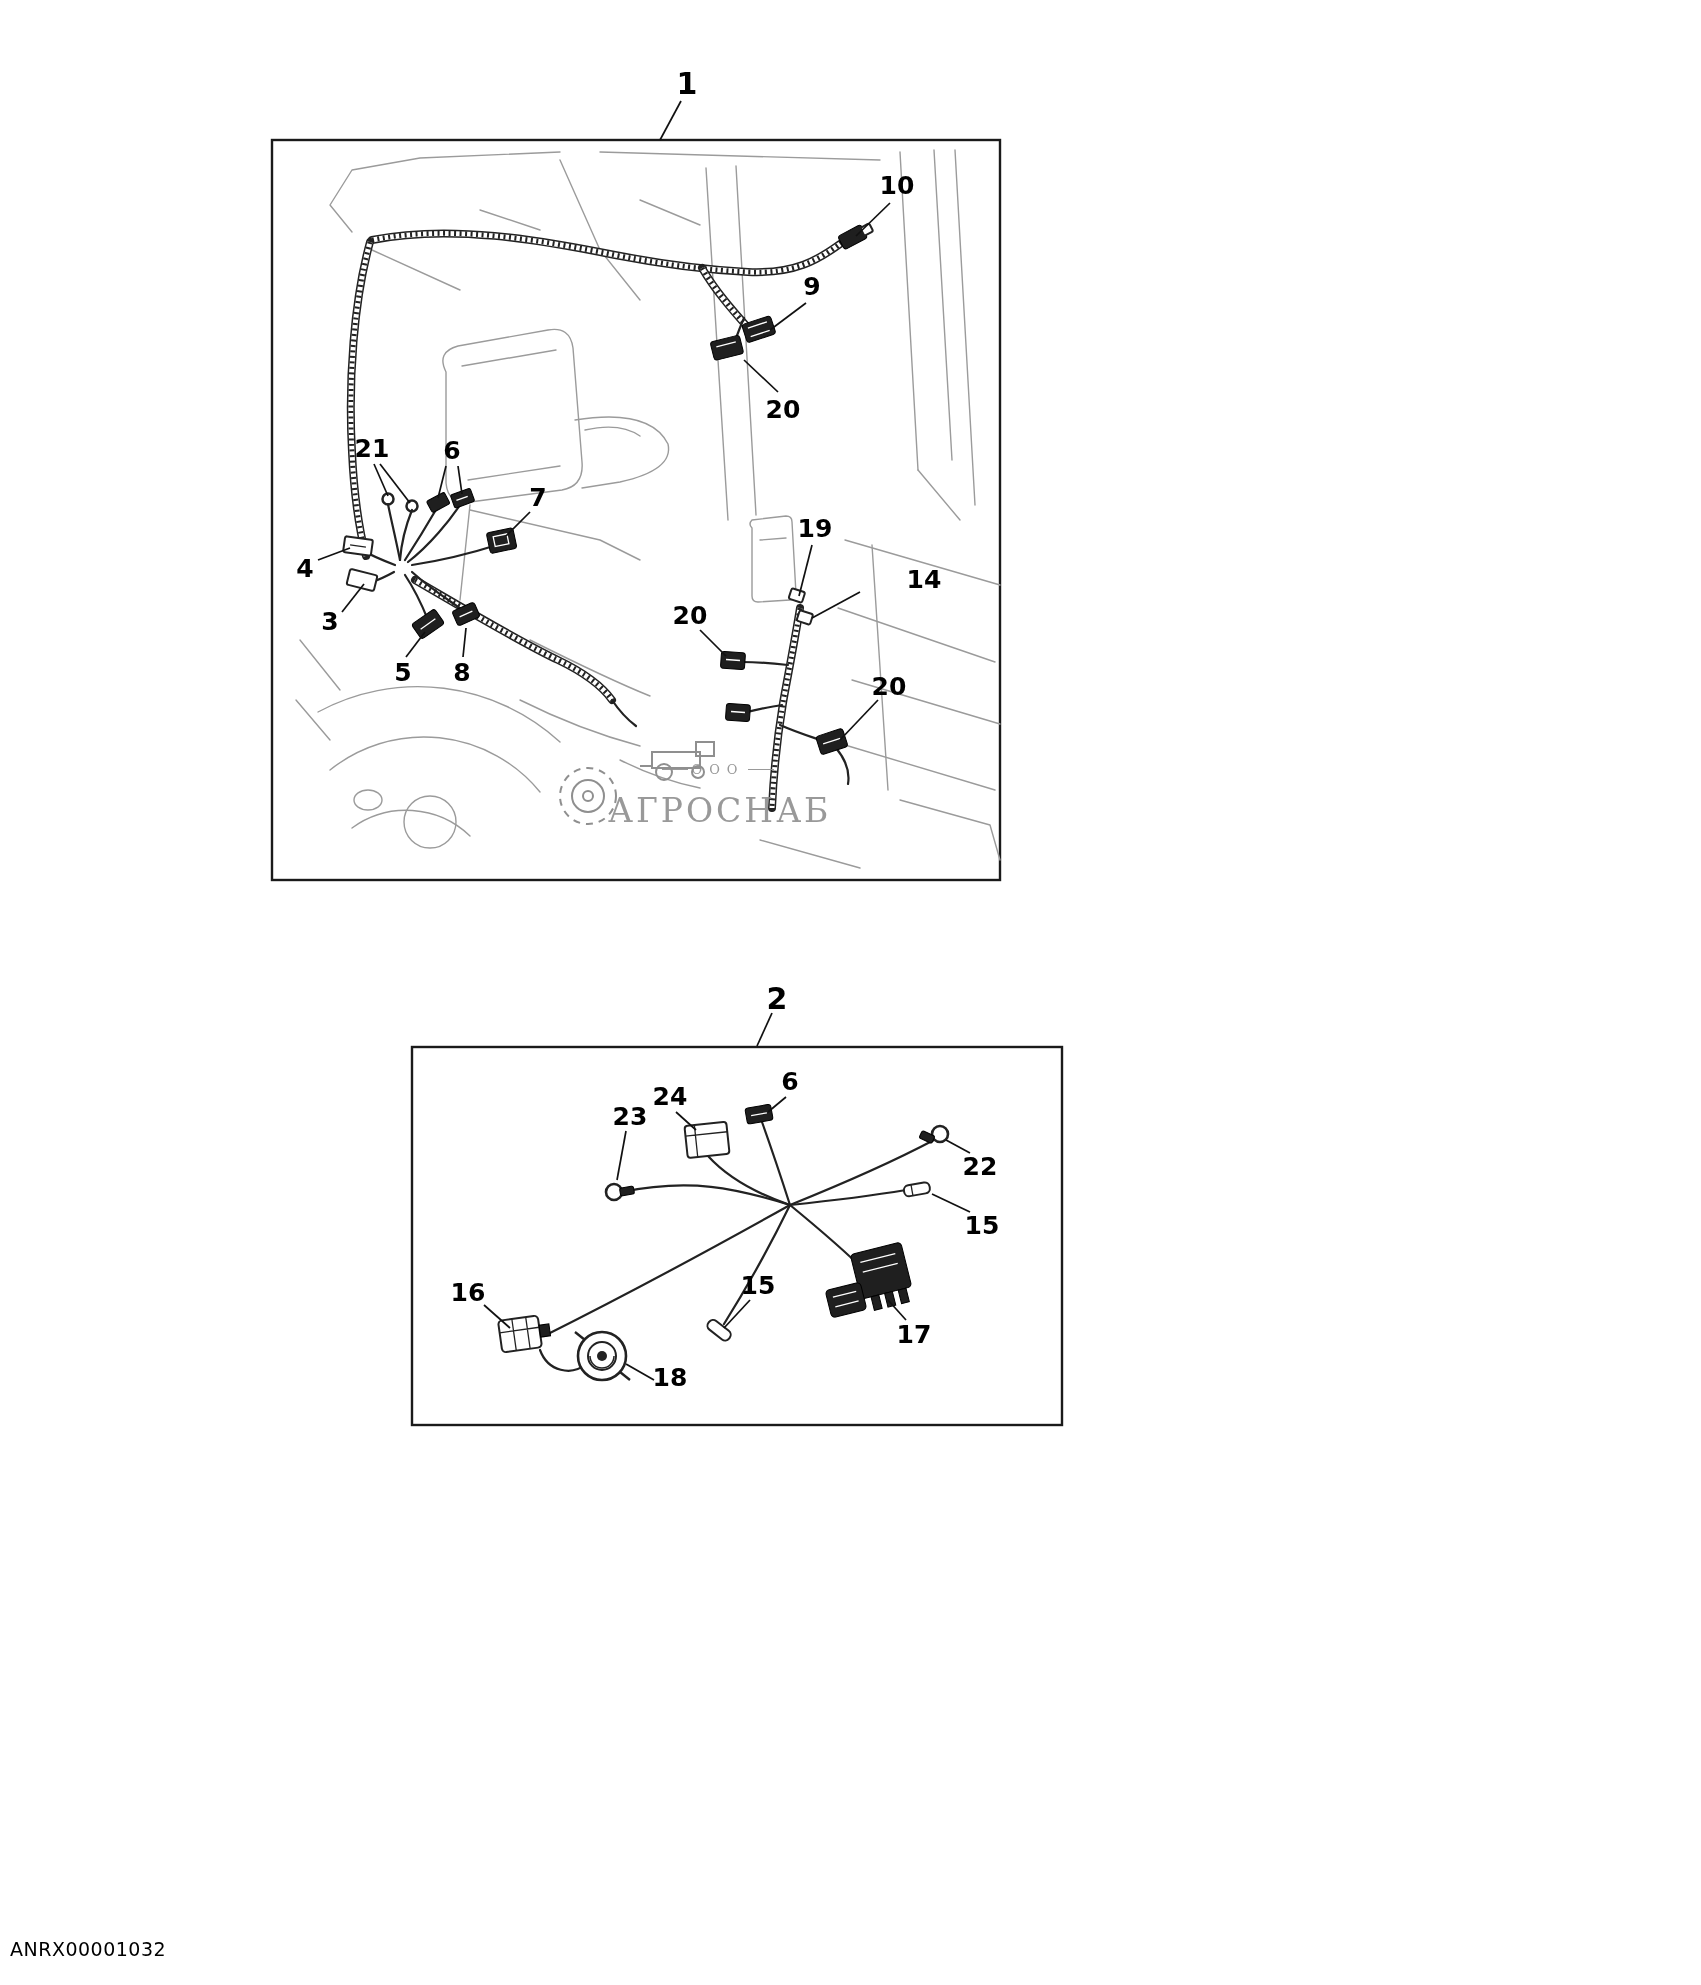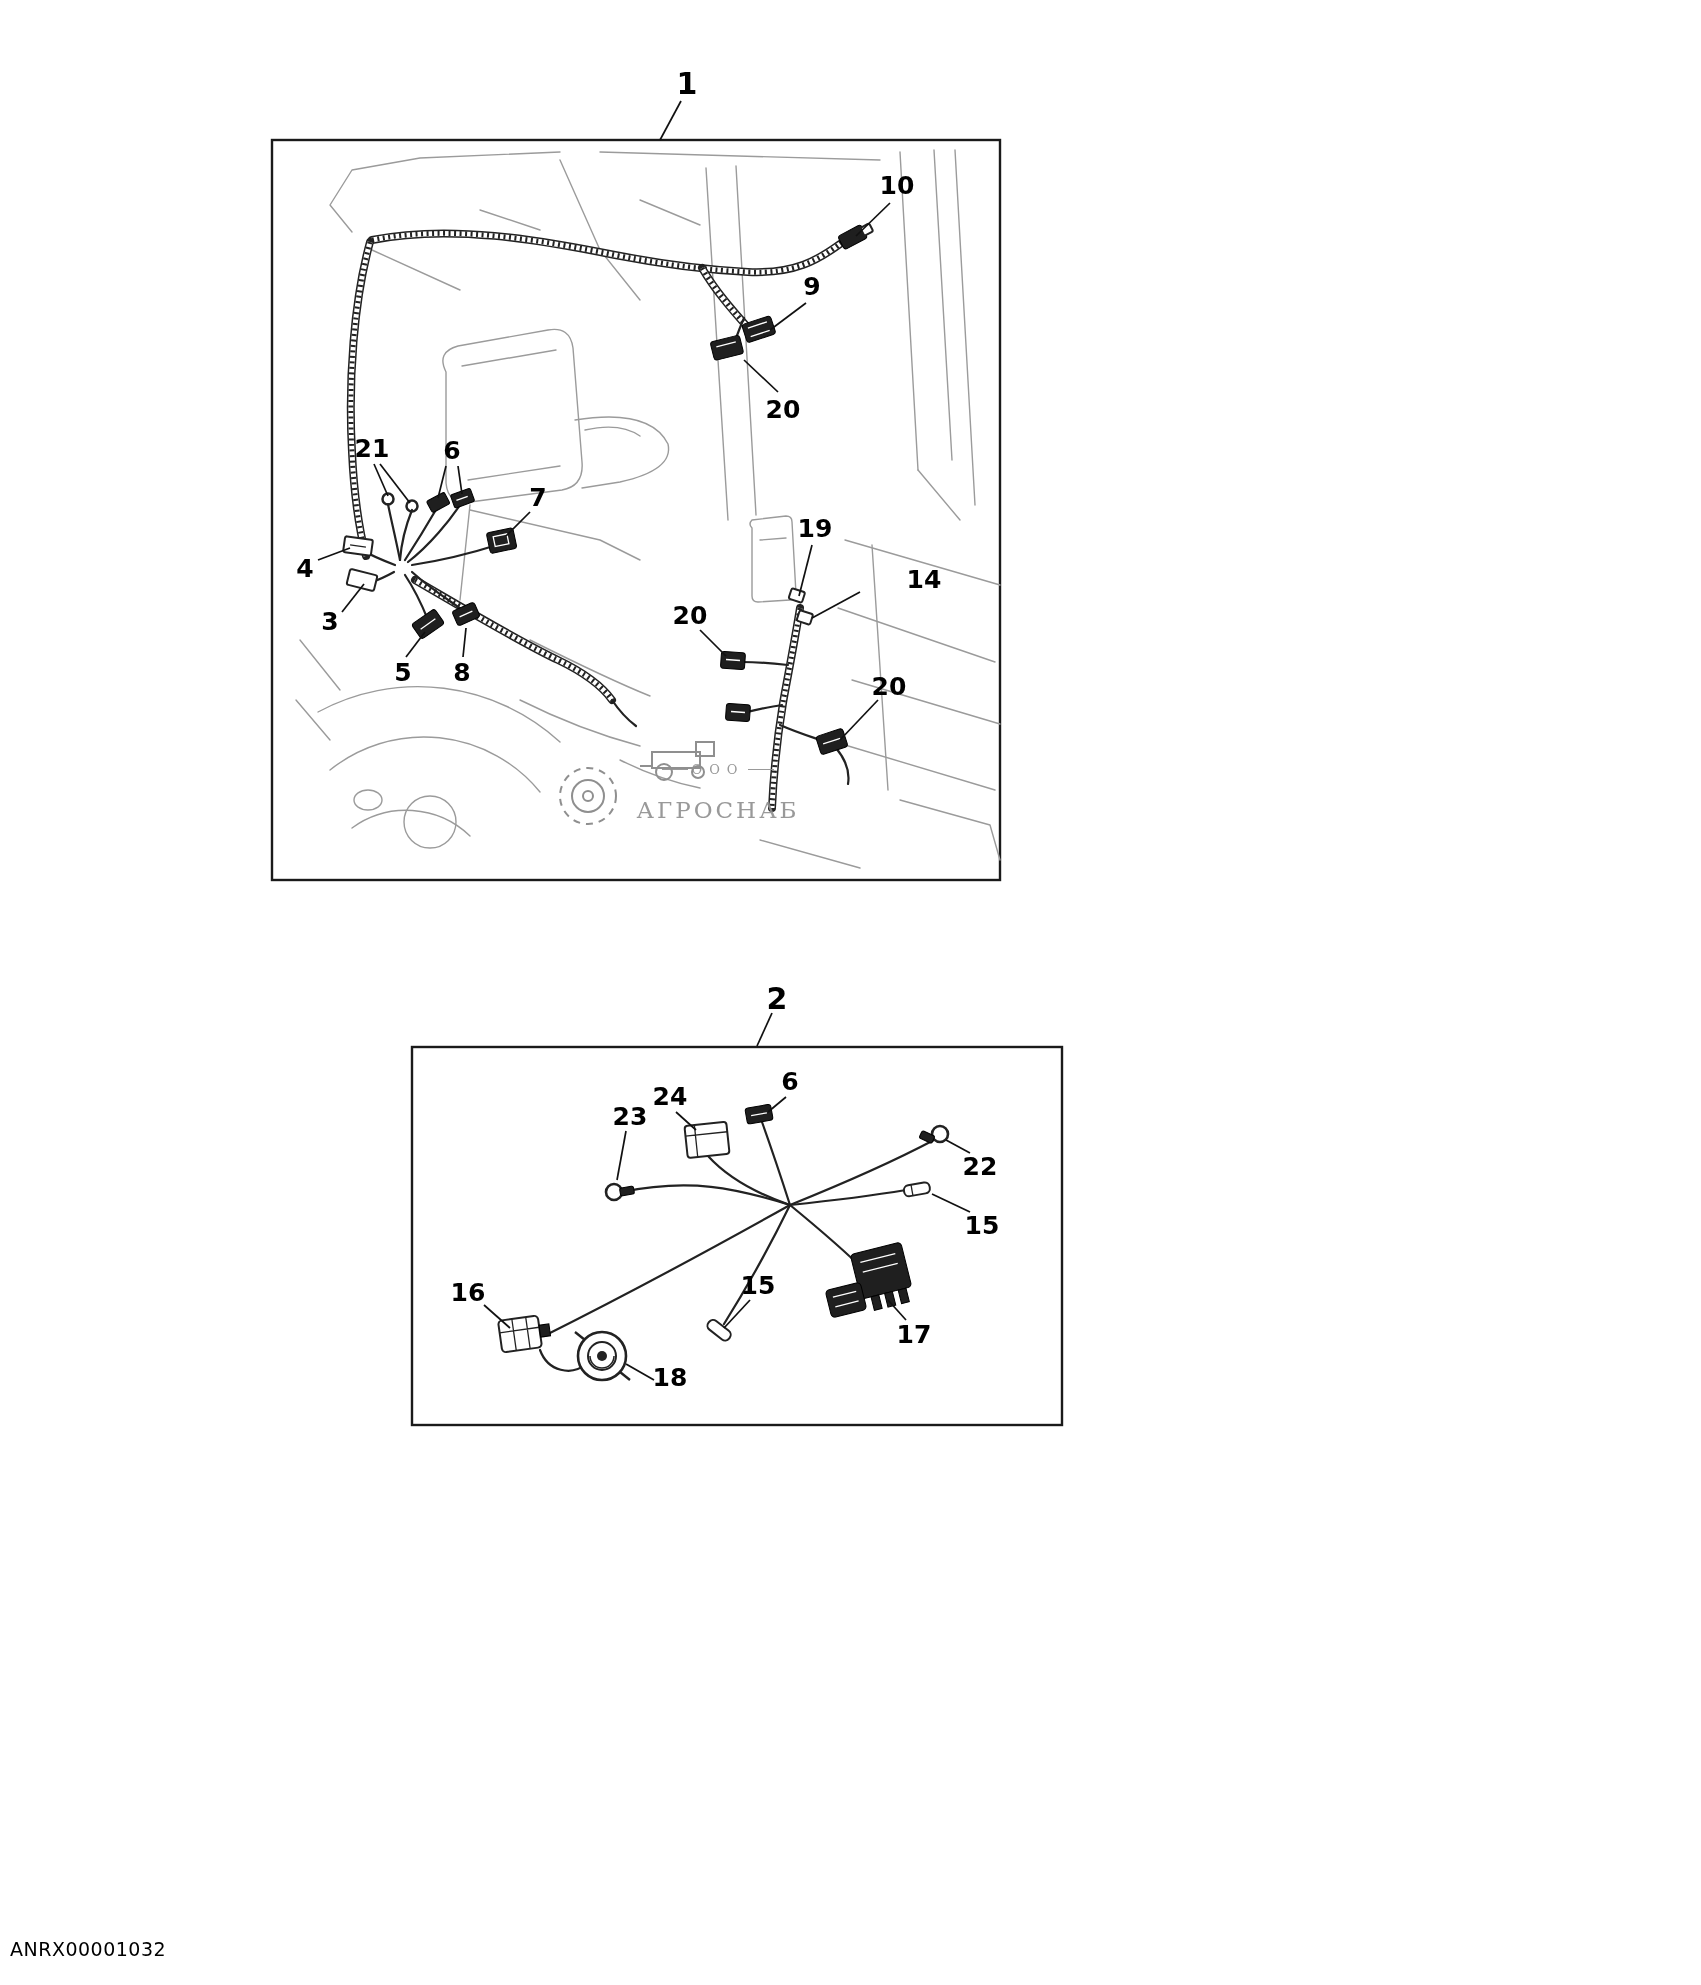--- a/index.html
+++ b/index.html
@@ -6,21 +6,21 @@
   body{width:1701px;height:1985px;font-family:"DejaVu Sans","Liberation Sans",sans-serif;color:#000}
   .page{position:relative;width:1701px;height:1985px;background:#fff;overflow:hidden}
   .art{position:absolute;left:0;top:0}
   .callout{position:absolute;transform:translate(-50%,-50%);font-weight:bold;font-size:25px;line-height:1;white-space:nowrap}
   .panel-label{position:absolute;transform:translate(-50%,-50%);font-weight:bold;font-size:30px;line-height:1}
   .footer-code{position:absolute;left:10px;top:1938px;font-weight:normal;font-size:19px;letter-spacing:.5px}
   .watermark{position:absolute;left:608px;top:762px;width:220px;text-align:center;color:#8f8f8f;
              font-family:"DejaVu Serif","Liberation Serif",serif;opacity:.9;pointer-events:none}
   .wm-top{display:flex;align-items:center;justify-content:center;gap:4px;font-size:13px;letter-spacing:7px}
   .wm-rule{flex:0 0 26px;height:1px;background:#8f8f8f}
-  .wm-name{font-size:23px;letter-spacing:3px;margin-top:20px}
+  .wm-name{font-size:33px;letter-spacing:3px;margin-top:14px}
   
   .panel-box{fill:none;stroke:#1a1a1a;stroke-width:2.4}
   .sketch{fill:none;stroke:#9b9b9b;stroke-width:1.4;stroke-linejoin:round;stroke-linecap:round}
   .tube-outer{fill:none;stroke:#222;stroke-width:8;stroke-linecap:round}
   .tube-inner{fill:none;stroke:#fff;stroke-width:5}
   .tube-ribs{fill:none;stroke:#222;stroke-width:5;stroke-dasharray:2 3.5}
   .wire{fill:none;stroke:#222;stroke-width:2.2;stroke-linecap:round}
   .leader{stroke:#111;stroke-width:1.7}
   .conn-dark{fill:#1f1f1f;stroke:#000;stroke-width:1}
   .conn-light{fill:#fff;stroke:#222;stroke-width:2}

